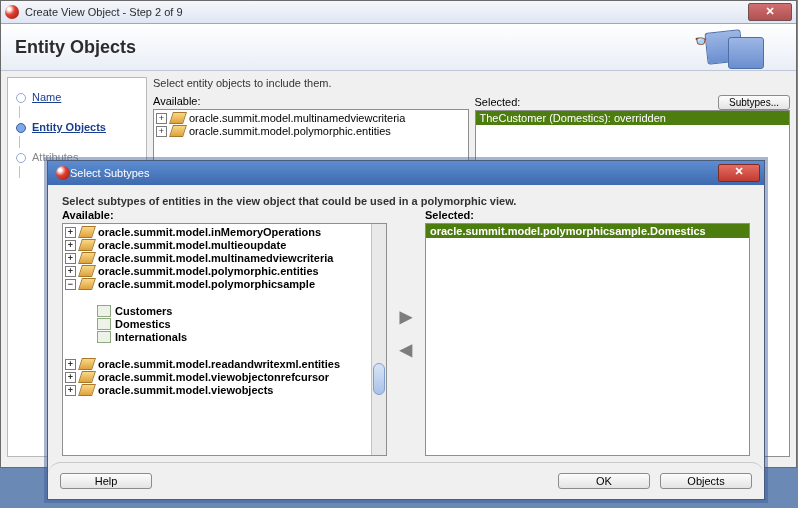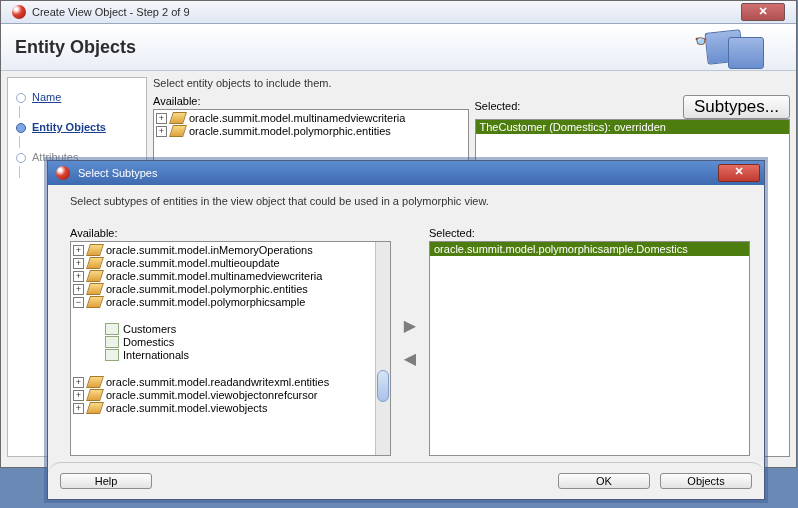--- a/index.html
+++ b/index.html
@@ -22,21 +22,21 @@
     background: #f0f0f0;
     border: 1px solid #6a6a6a;
     box-sizing: border-box;
   }
   .wizard-titlebar {
     height: 22px;
     background: linear-gradient(#f5f7fb, #dfe6f3);
     border-bottom: 1px solid #9aa7bf;
     display: flex;
     align-items: center;
-    padding: 0 11px;
+    padding: 0 4px;
     gap: 6px;
     color: #2b2b2b;
   }
   .title-icon {
     width: 14px; height: 14px;
     border-radius: 50%;
     background: radial-gradient(circle at 30% 30%, #fff 10%, #e04030 40%, #8f1a14 100%);
   }
   .wiz-close {
     margin-left: auto;
@@ -150,21 +150,21 @@
     gap: 6px;
   }
   .selhdr .lab { flex: 1; }
   .btn {
     background: linear-gradient(#fdfdfd,#e3e3e3);
     border: 1px solid #8c8c8c;
     border-radius: 3px;
     padding: 1px 10px;
     cursor: default;
   }
-  .subtypesbtn { font-size: 17px; }
+  .subtypesbtn { font-size: 10px; }
   .tree {
     list-style: none;
     margin: 0;
     padding: 2px 2px;
   }
   .tree li {
     display: flex;
     align-items: center;
     gap: 4px;
     white-space: nowrap;
@@ -210,43 +210,43 @@
     box-sizing: border-box;
     display: flex;
     flex-direction: column;
   }
   .modal-titlebar {
     height: 24px;
     background: linear-gradient(#5d8dd0,#3e6ab0);
     color: #fff;
     display: flex;
     align-items: center;
-    gap: 8px;
     padding: 0 4px 0 8px;
   }
   .modal-titlebar .title-icon {
     background: radial-gradient(circle at 30% 30%, #fff 10%, #e04030 40%, #8f1a14 100%);
   }
   .modal-close {
     margin-left: auto;
     width: 40px; height: 16px;
     background: linear-gradient(#e56c63,#c13b30);
     border: 1px solid #7d2a23;
     border-radius: 2px;
     color: #fff;
     text-align: center;
     line-height: 13px;
     font-weight: bold;
   }
   .modal-body {
     flex: 1;
-    padding: 10px 14px 6px 22px;
+    padding: 10px 14px 6px 14px;
     display: flex;
     flex-direction: column;
-    gap: 20px;
+    gap: 2px;
+    font-weight: bold;
   }
   .modal-desc { color: #333; }
   .modal-mid {
     display: flex;
     gap: 6px;
     flex: 1;
   }
   .shuttle-btns {
     display: flex;
     flex-direction: column;

